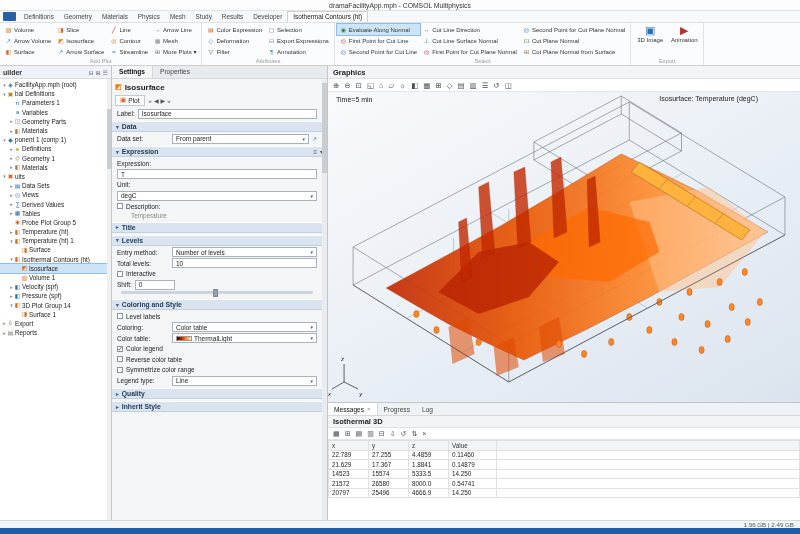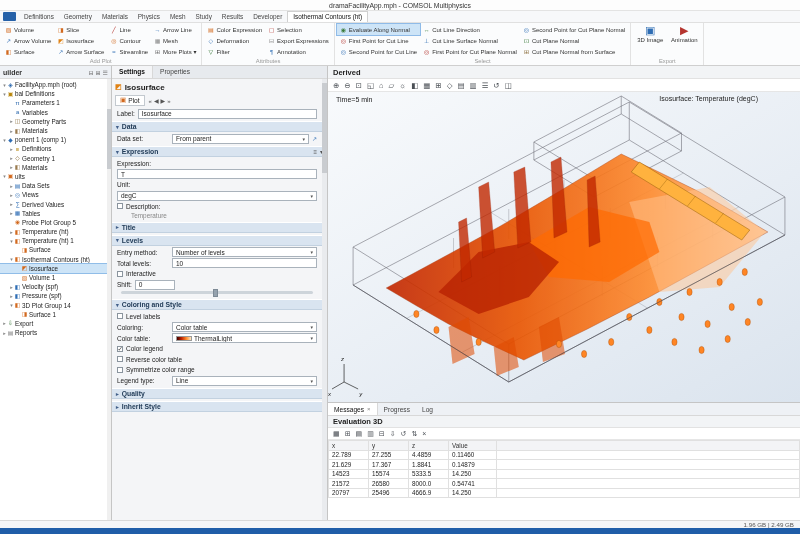--- a/index.html
+++ b/index.html
@@ -576,21 +576,21 @@
           </div>
       </div>
       <div class="set-scroll">
           <div class="set-thumb"></div>
         </div>
     </div>
 
     <div class="rightcol">
       <div class="graphics">
         <div class="gfx-header">
-            <span>Derived</span>
+            <span>Graphics</span>
           </div>
         <div class="gfx-toolbar">
             <span class="gico">⊕</span>
             <span class="gico">⊖</span>
             <span class="gico">⊡</span>
             <span class="gico">◱</span>
             <span class="gico">⌂</span>
             <span class="gico">▱</span>
             <span class="gico">☼</span>
             <span class="gico">◧</span>
@@ -692,21 +692,21 @@
           <div class="mtab">
             <span>Progress</span>
           </div>
           <div class="mtab">
             <span>Log</span>
           </div>
         </div>
 
       <div class="eval">
         <div class="eval-header">
-            <span>Evaluation 3D</span>
+            <span>Isothermal 3D</span>
           </div>
         <div class="eval-toolbar">
             <span class="gico">▦</span>
             <span class="gico">⊞</span>
             <span class="gico">▤</span>
             <span class="gico">▥</span>
             <span class="gico">⊟</span>
             <span class="gico">⇩</span>
             <span class="gico">↺</span>
             <span class="gico">⇅</span>

